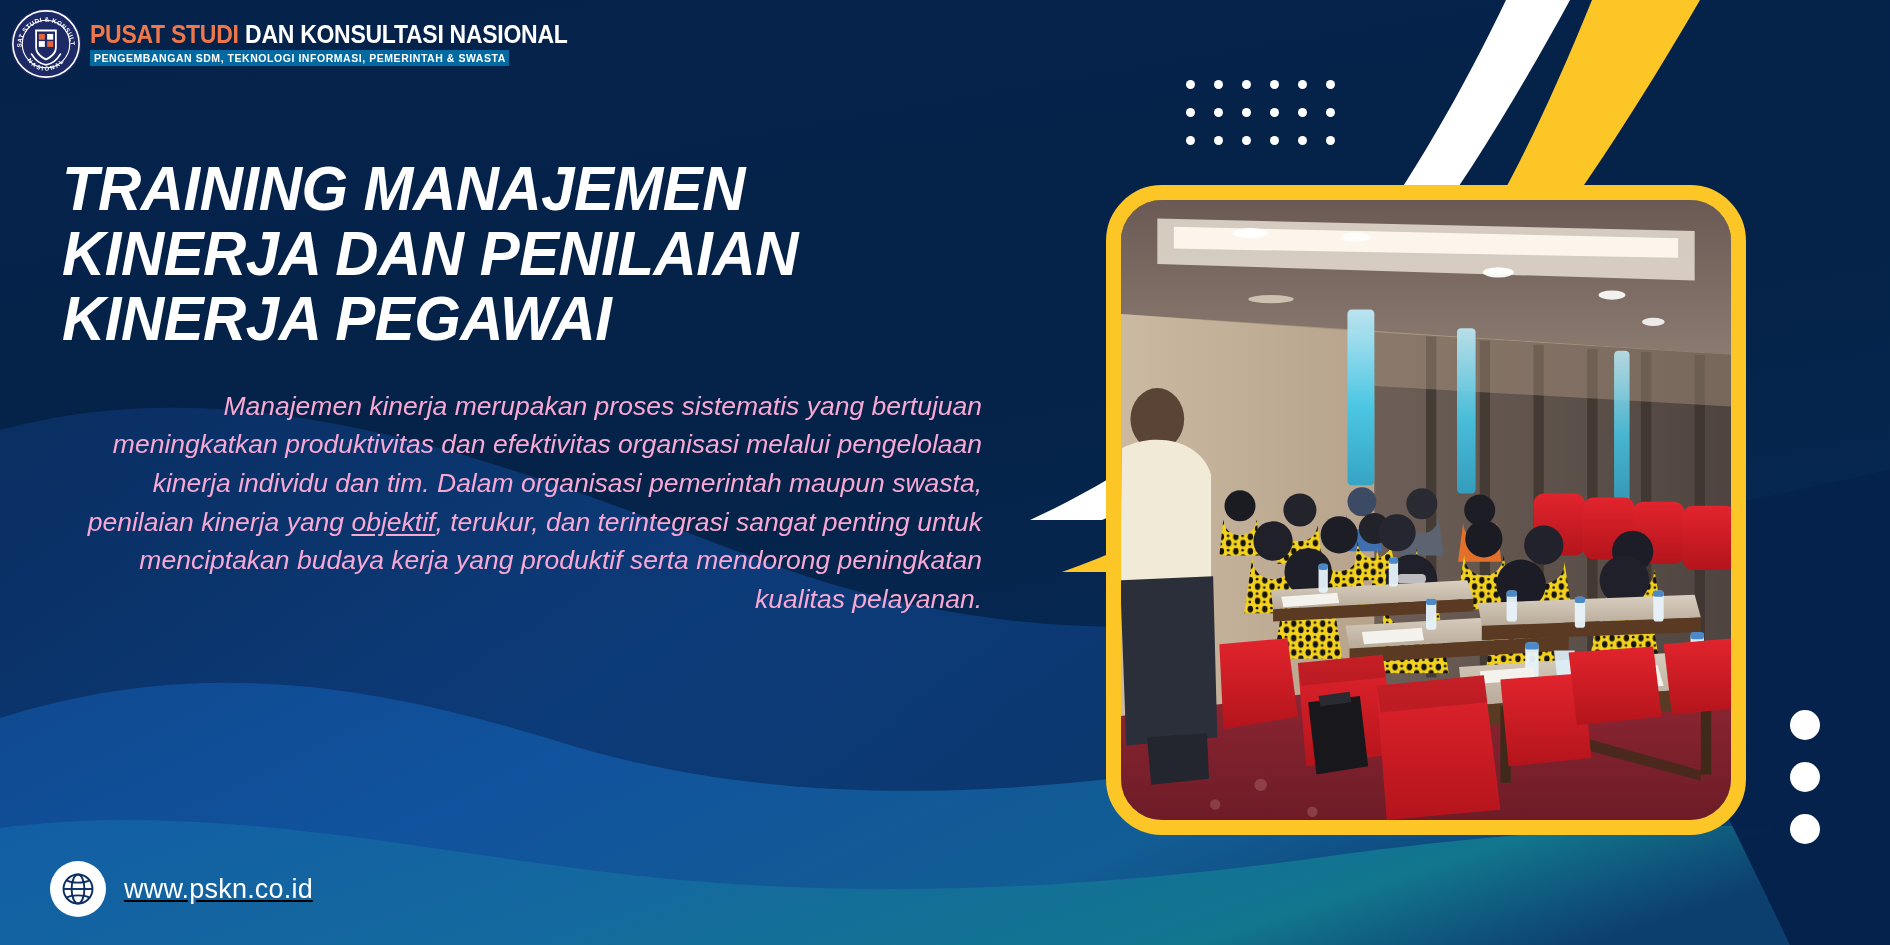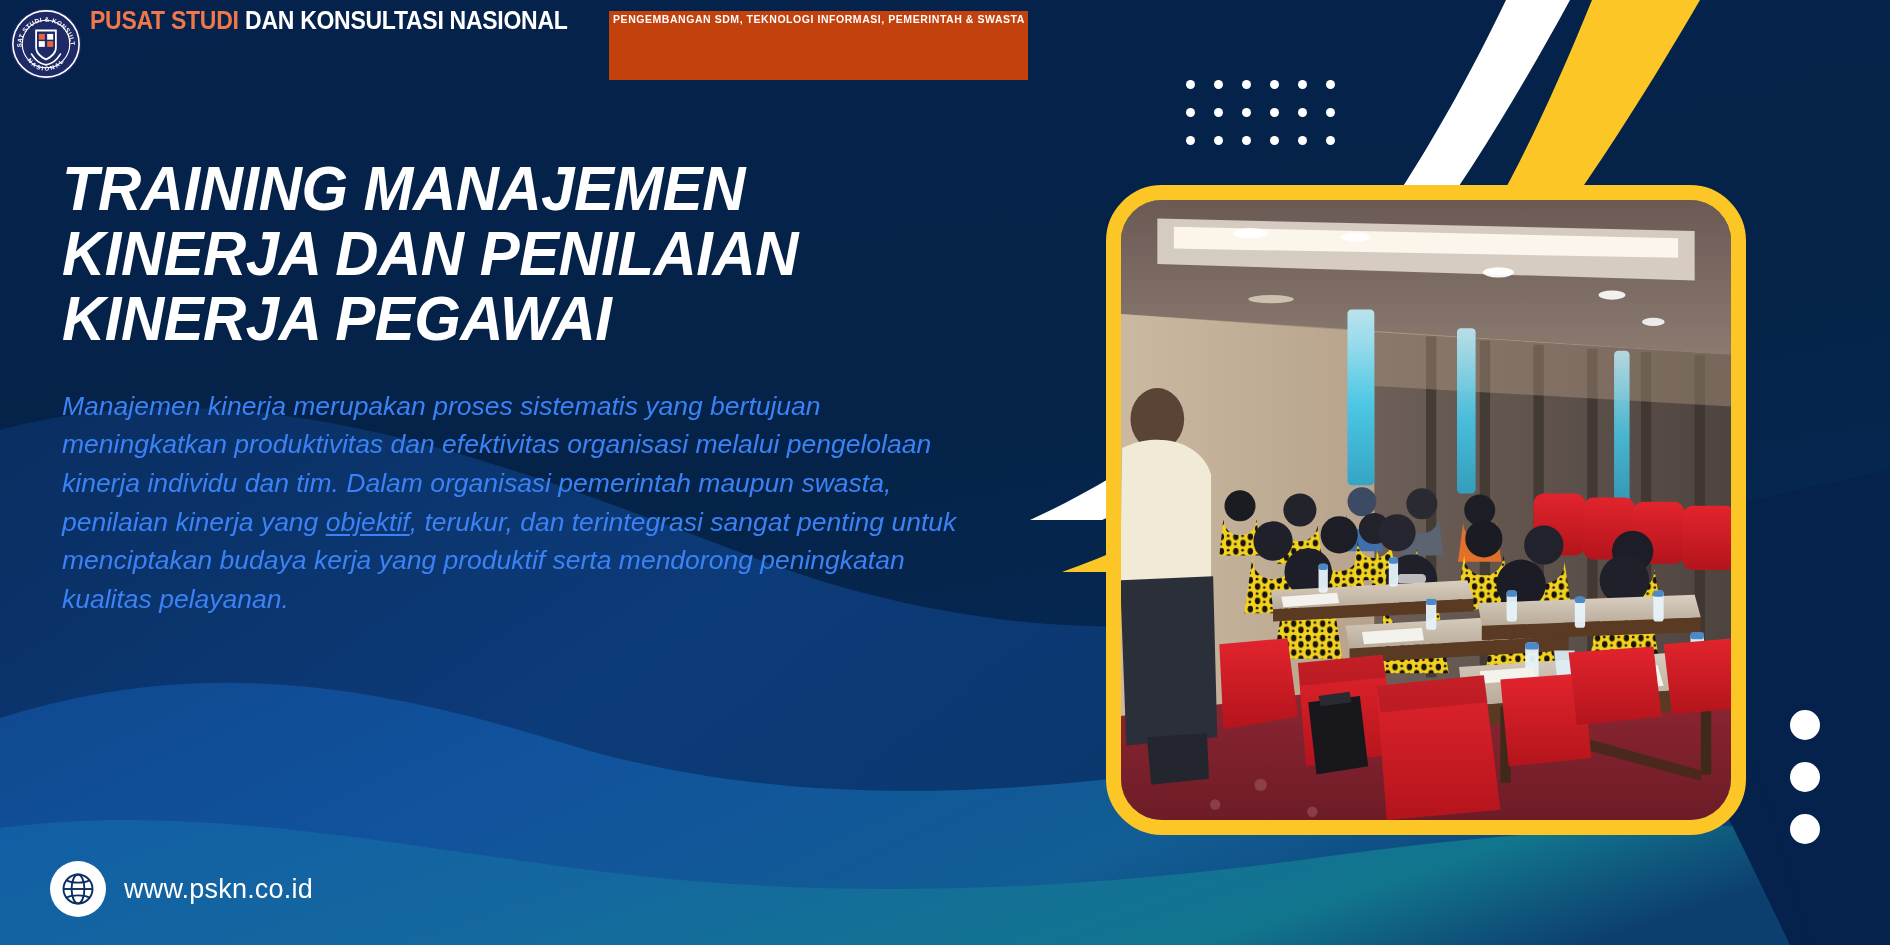--- a/index.html
+++ b/index.html
@@ -28,37 +28,37 @@
     position:absolute;left:10px;top:8px;z-index:12;
     display:flex;align-items:center;
     height:72px;
   }
   .logo-badge{
     position:relative;width:72px;height:72px;flex:0 0 72px;
   }
   .logo-badge svg{display:block;width:72px;height:72px;}
   .logo-text{
     margin-left:8px;
-    display:flex;flex-direction:row;justify-content:center;
+    display:flex;flex-direction:column;justify-content:center;
     height:72px;
   }
   .logo-title{
     font-family:"Liberation Sans", sans-serif;
     font-weight:bold;
     font-size:25px;
     letter-spacing:-0.3px;
     line-height:1.02;
     white-space:nowrap;
     transform:scaleX(0.92);
     transform-origin:left center;
   }
   .logo-title .t-orange{color:#f0774a;}
   .logo-title .t-white{color:#ffffff;}
   .logo-sub1{
-    background:#c2410c;
+    background:#0369a1;
     color:#ffffff;
     font-size:10.5px;
     font-weight:bold;
     letter-spacing:0.55px;
     padding:2px 3px 2px 4px;
     margin-top:3px;
     white-space:nowrap;
     display:inline-block;
     width:fit-content;
   }
@@ -107,25 +107,26 @@
     font-size:63px;
     line-height:1.03;
     letter-spacing:-0.5px;
     transform:scaleX(0.95);
     transform-origin:left top;
     text-transform:uppercase;
   }
   .headline .hl-line{display:block;white-space:nowrap;}
   .body-copy{
     margin:36px 0 0 0;
-    color:#3b82f6;
+    color:#f9a8d4;
     font-size:26.5px;
     line-height:1.46;
     font-weight:400;
     max-width:920px;
+    text-align:right;
   }
   .body-copy .emph{
     text-decoration:underline;
     text-underline-offset:3px;
   }
 
   
   .photo-wrap{
     position:absolute;left:1106px;top:185px;z-index:9;
     width:640px;height:650px;
@@ -136,21 +137,21 @@
     background:#2b2622;
   }
   .photo{
     position:absolute;inset:0;overflow:hidden;border-radius:40px;
   }
   .photo svg{display:block;width:100%;height:100%;}
 
   
   .contacts{
     position:absolute;left:50px;bottom:28px;z-index:12;
-    display:flex;align-items:flex-end;
+    display:flex;align-items:flex-end;text-decoration:underline;
   }
   .contact{
     display:flex;align-items:center;
   }
   .contact + .contact{margin-left:84px;}
   .ci{
     width:56px;height:56px;border-radius:50%;
     background:#ffffff;
     display:flex;align-items:center;justify-content:center;
     flex:0 0 56px;

